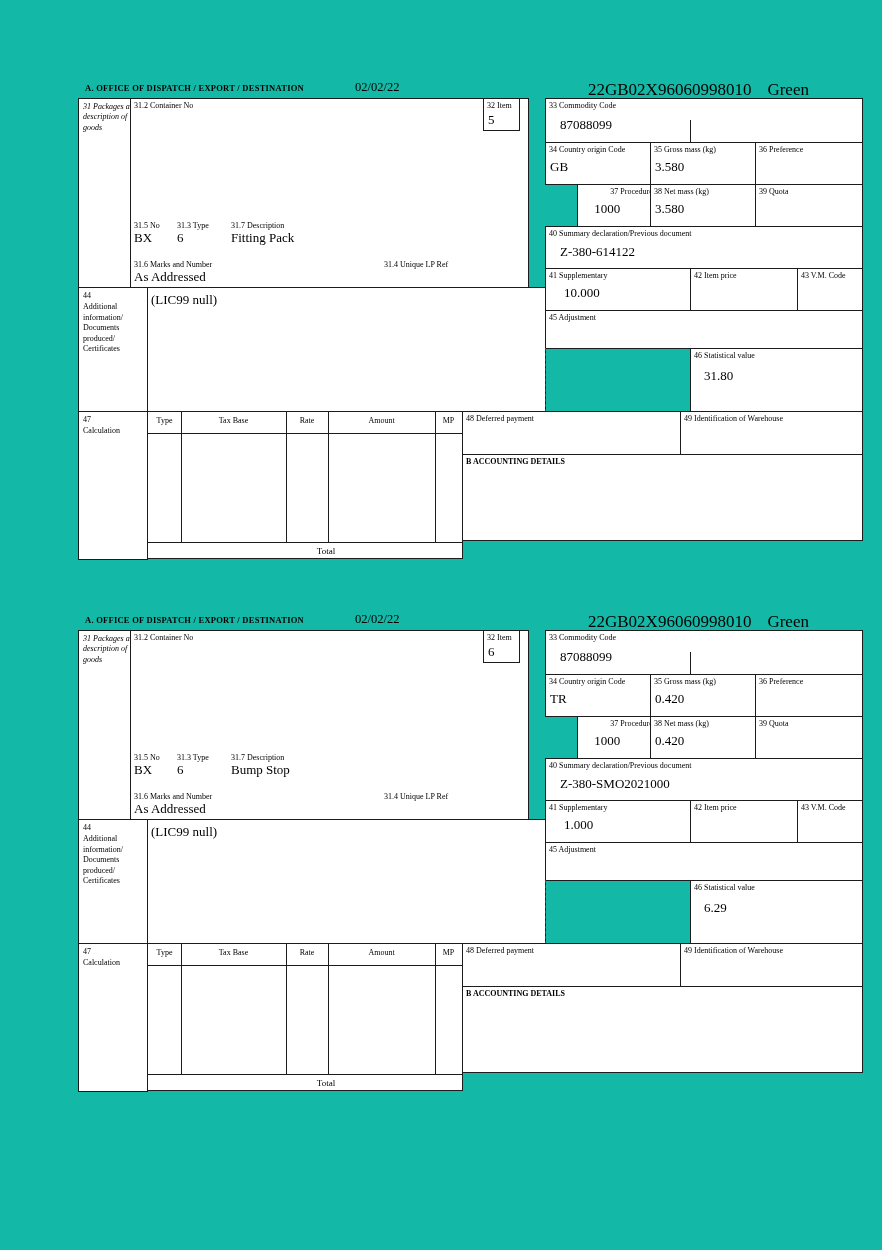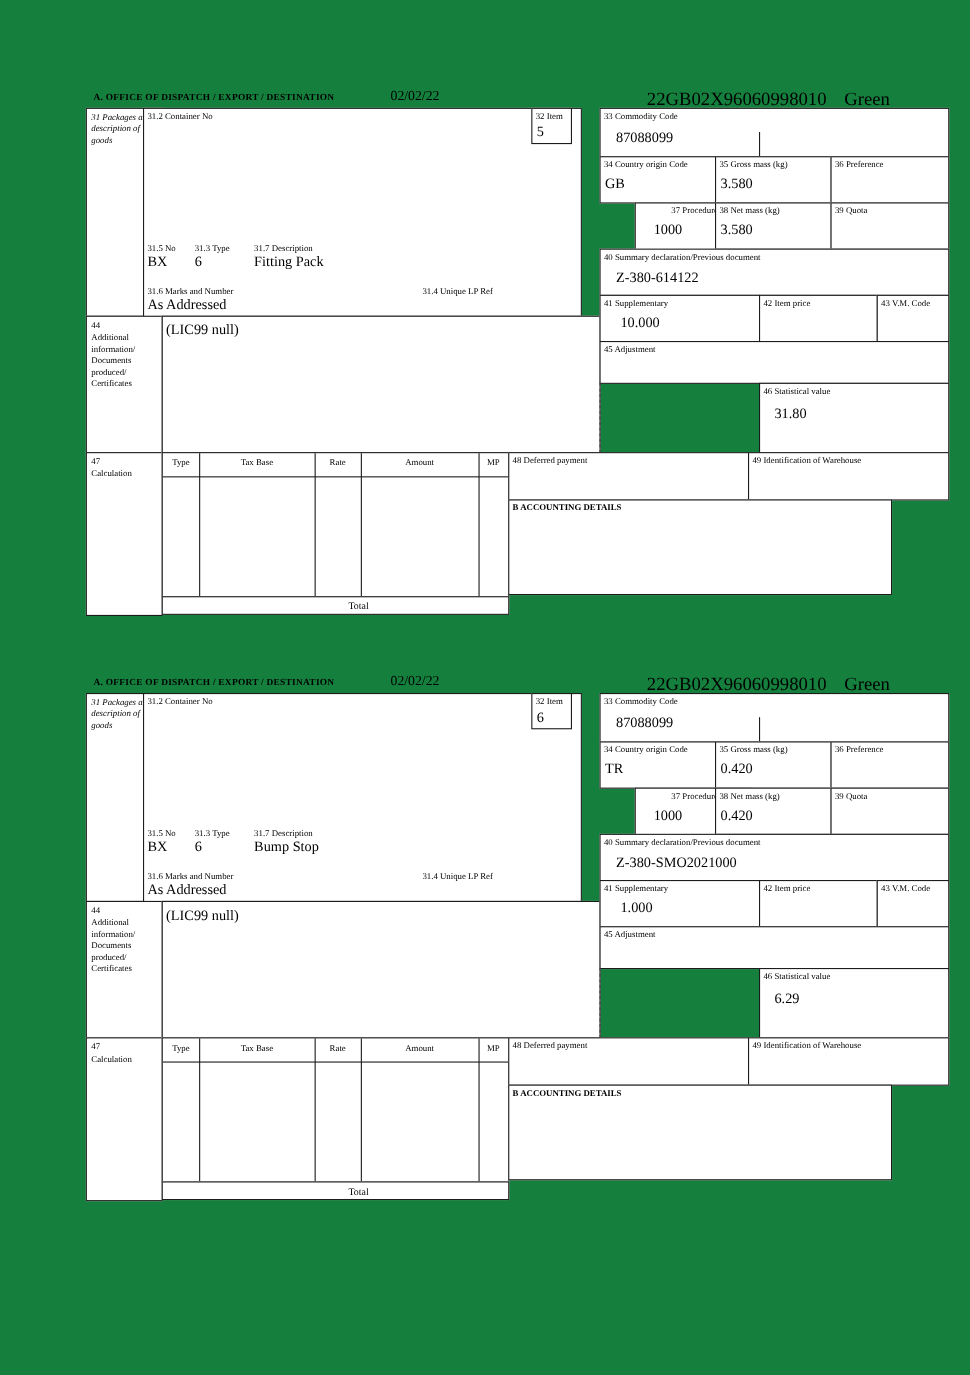--- a/index.html
+++ b/index.html
@@ -1,18 +1,18 @@
 <!DOCTYPE html>
 <html><head>
 <meta charset="utf-8">
 <style>
   * { margin:0; padding:0; box-sizing:border-box; }
   html,body { background:#fff; }
   body { font-family:"Liberation Serif", serif; color:#000; }
-  .page { position:relative; width:882px; height:1250px; background:#15803d; overflow:hidden; }
+  .page { position:relative; width:882px; height:1250px; background:#14b8a6; overflow:hidden; }
   .section { position:absolute; left:0; width:882px; height:532px; }
   .sec1 { top:80px; } .sec2 { top:612px; }
   .section > div { position:absolute; }
   .abs { position:absolute; }
 
   
   .h-office { left:85px; top:3px; font-size:8.5px; font-weight:bold; letter-spacing:.25px; }
   .h-date   { left:355px; top:0; font-size:12.5px; }
   .h-ref    { left:588px; top:0; font-size:17px; }
   .h-ref .status { margin-left:16px; }
@@ -41,21 +41,21 @@
   .b38  { left:650px; top:104px; width:106px; height:43px; }
   .b39  { left:755px; top:104px; width:108px; height:43px; }
   .b40  { left:545px; top:146px; width:318px; height:43px; }
   .b41  { left:545px; top:188px; width:146px; height:43px; }
   .b42  { left:690px; top:188px; width:108px; height:43px; }
   .b43  { left:797px; top:188px; width:66px;  height:43px; }
   .b45  { left:545px; top:230px; width:318px; height:39px; }
   .b46  { left:690px; top:268px; width:173px; height:64px; }
   .b48  { left:462px; top:331px; width:219px; height:44px; }
   .b49  { left:680px; top:331px; width:183px; height:44px; }
-  .bAcc { left:462px; top:374px; width:349px; height:87px; }
+  .bAcc { left:462px; top:374px; width:401px; height:87px; }
   .bTable { left:147px; top:331px; width:316px; height:132px; }
   .bTotal { left:147px; top:462px; width:316px; height:17px;
             display:flex; align-items:center; justify-content:center; padding-left:42px; }
   .bTotal span { font-size:9px; }
 
   .dashV  { left:545px; top:268px; width:0; height:64px; border-left:1px dashed #444; }
   .tick33 { left:690px; top:40px;  width:0; height:22px; border-left:1px solid #1c1c1c; }
 
   
   .c-lbl315 { left:3px;   top:122px; }

